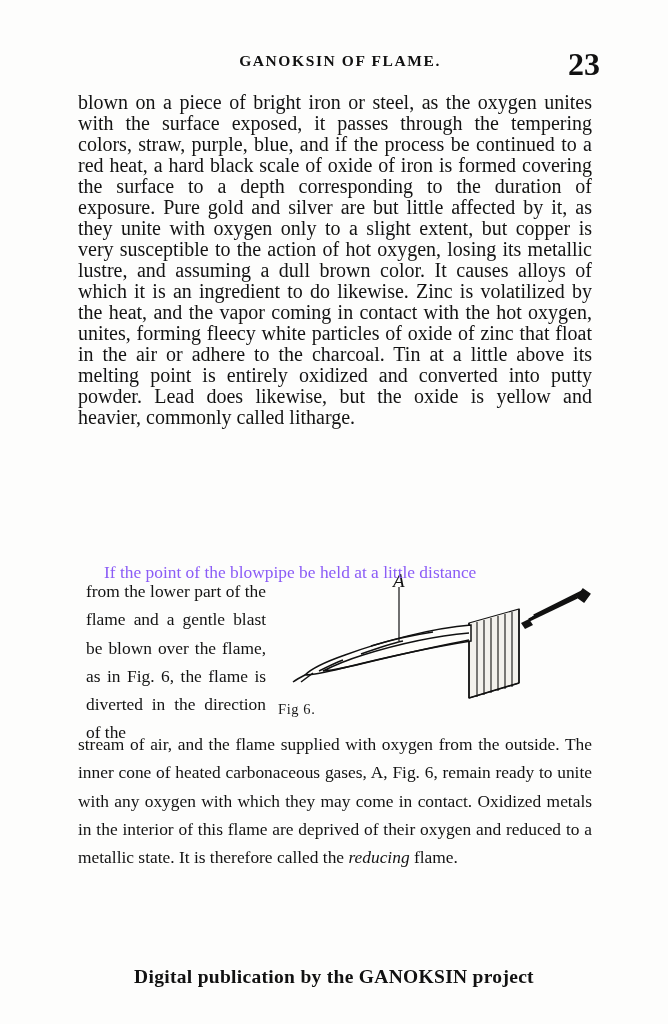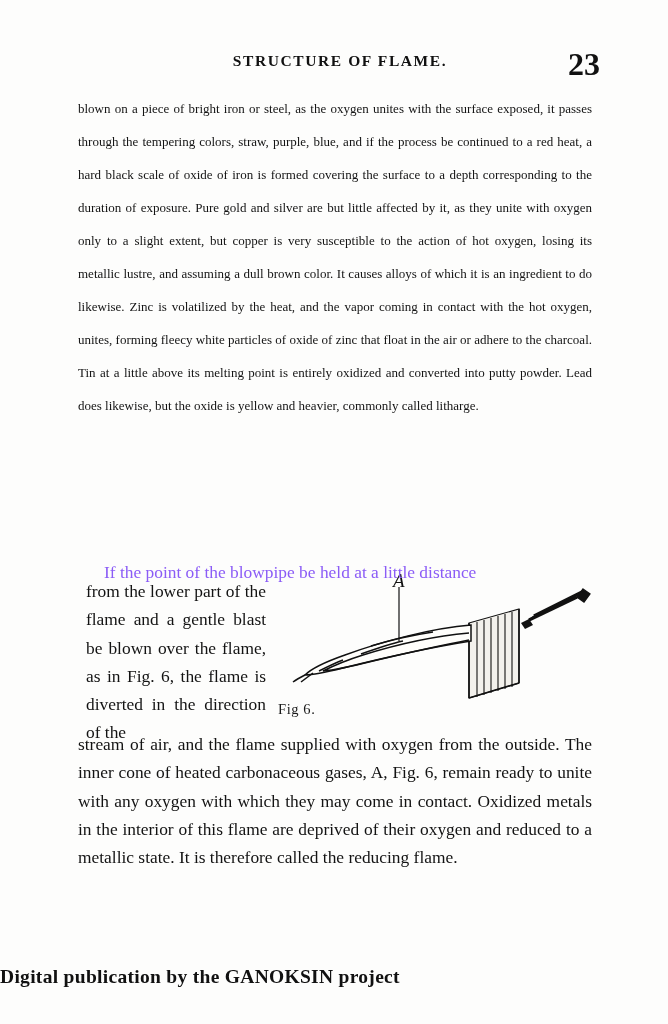--- a/index.html
+++ b/index.html
@@ -44,22 +44,22 @@
     font-weight: 700;
     color: #111;
   }
 
   
   .body-text {
     position: absolute;
     top: 92px;
     left: 78px;
     width: 514px;
-    font-size: 13px;
-    line-height: 33px;
+    font-size: 20px;
+    line-height: 21px;
     text-align: justify;
     color: #131313;
   }
   .body-text p {
     margin: 0;
   }
 
   
   .figure-section {
     position: absolute;
@@ -102,44 +102,45 @@
     position: absolute;
     top: 730px;
     left: 78px;
     width: 514px;
     font-size: 17.4px;
     line-height: 28.3px;
     text-align: justify;
     color: #131313;
   }
   .body-text-2 p { margin: 0; }
-  .body-text-2 .ital { }
+  .body-text-2 .ital { font-style: italic; }
 
   
   .footer {
     position: absolute;
     bottom: 36px;
     left: 0;
     right: 0;
+    text-align: center;
     font-size: 19.5px;
     font-weight: 700;
     letter-spacing: 0.3px;
     color: #111;
     font-family: "Liberation Serif", serif;
   }
 
   svg { display: block; }
 </style>
 </head>
 <body>
 
 <div class="page">
 
   <div class="header">
-    <div class="running-title">STRUCTURE OF FLAME.</div>
+    <div class="running-title">GANOKSIN OF FLAME.</div>
     <div class="page-number">23</div>
   </div>
 
   <div class="body-text">
     <p>blown on a piece of bright iron or steel, as the oxygen unites with the surface exposed, it passes through the tempering colors, straw, purple, blue, and if the process be continued to a red heat, a hard black scale of oxide of iron is formed covering the surface to a depth corresponding to the duration of exposure.  Pure gold and silver are but little affected by it, as they unite with oxygen only to a slight extent, but copper is very susceptible to the action of hot oxygen, losing its metallic lustre, and assuming a dull brown color.  It causes alloys of which it is an ingredient to do likewise.  Zinc is volatilized by the heat, and the vapor coming in contact with the hot oxygen, unites, forming fleecy white particles of oxide of zinc that float in the air or adhere to the charcoal.  Tin at a little above its melting point is entirely oxidized and converted into putty powder.  Lead does likewise, but the oxide is yellow and heavier, commonly called litharge.</p>
   </div>
 
   <div class="figure-section">
 
     <div class="fig-left-col">

